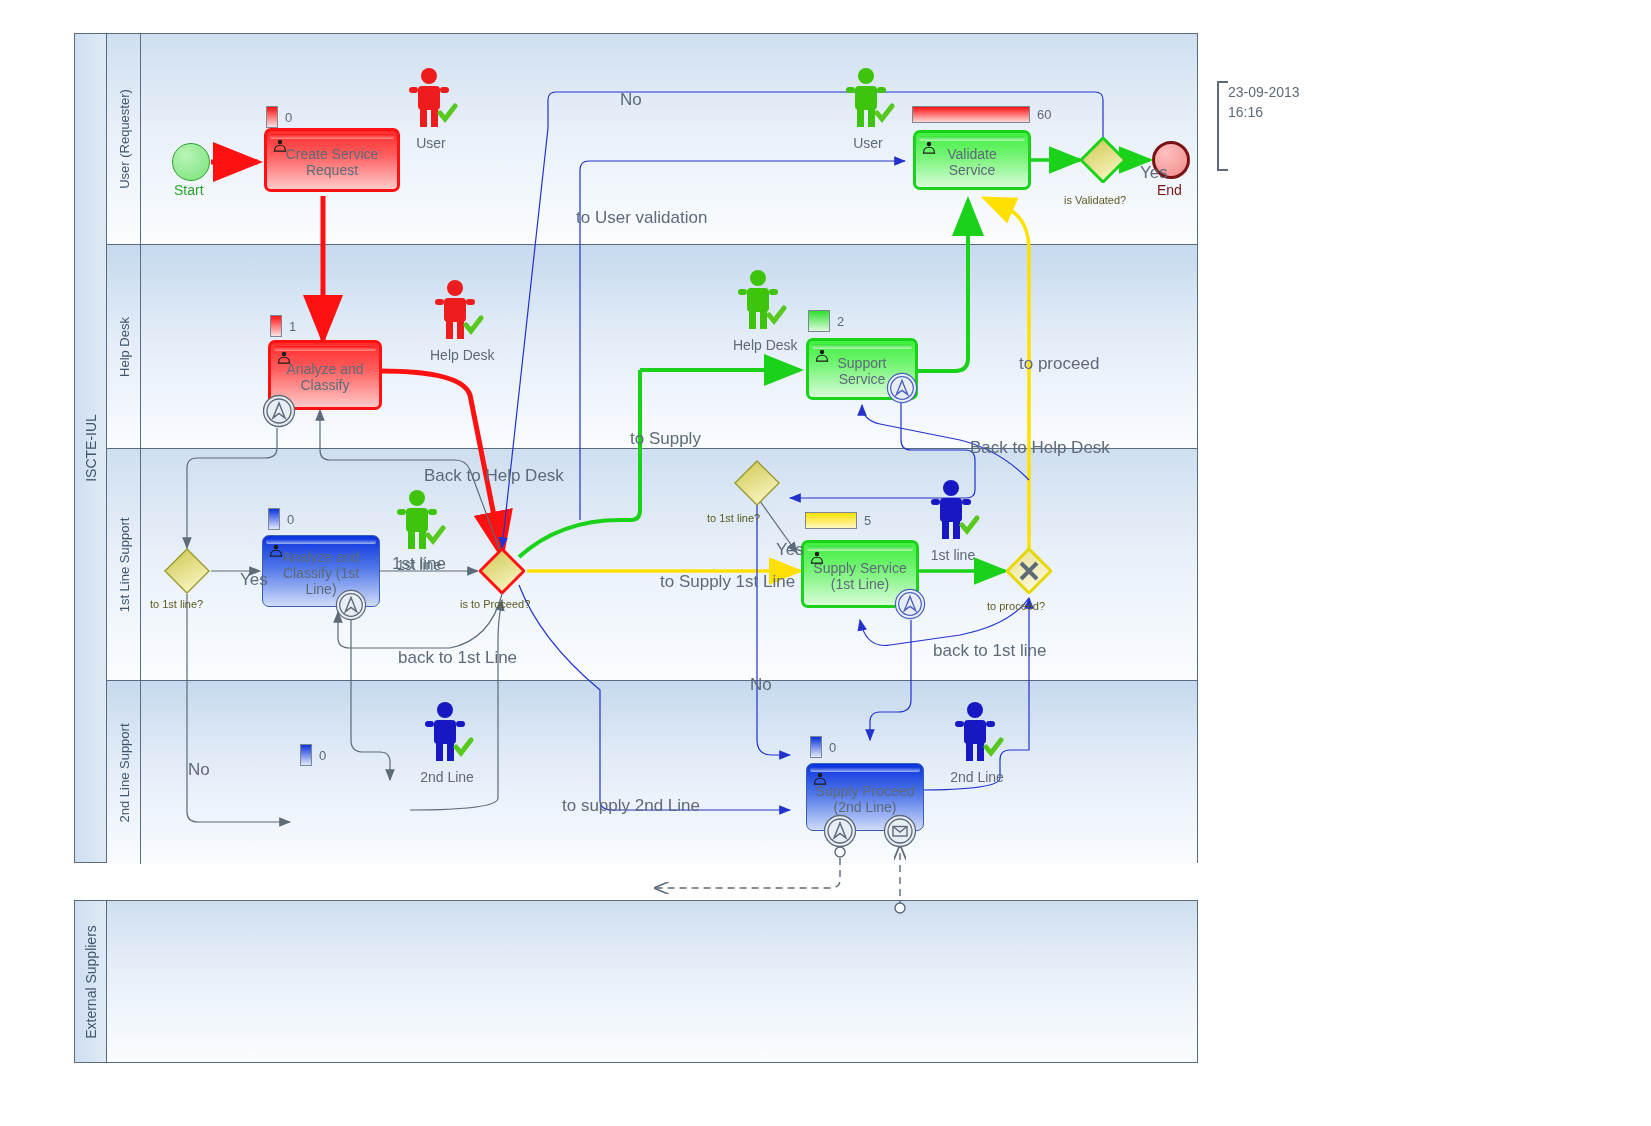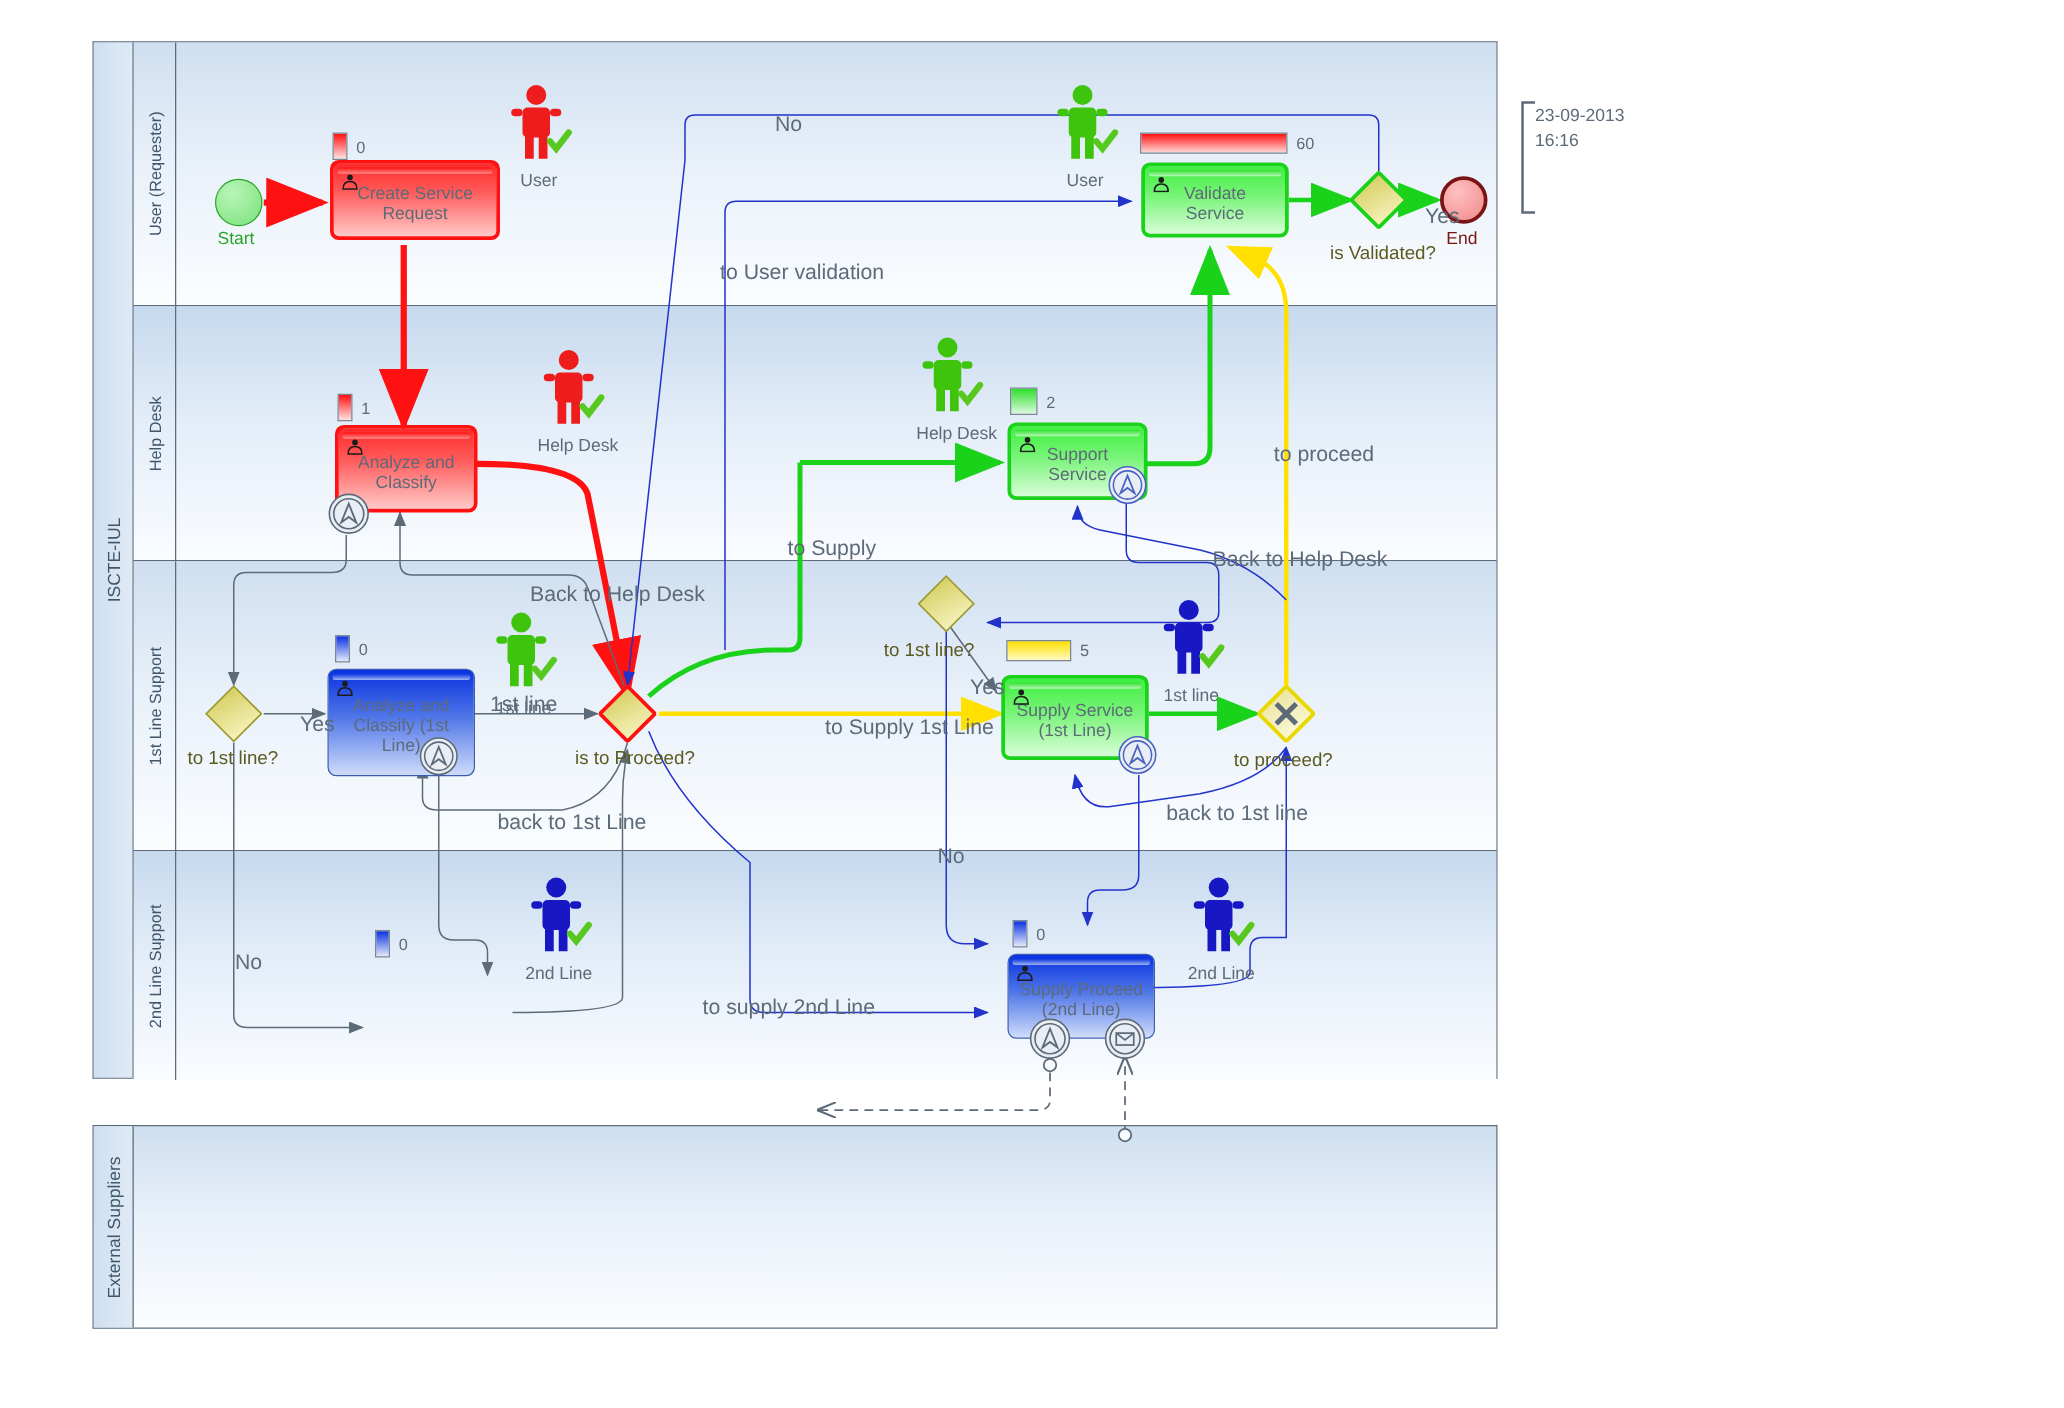--- a/index.html
+++ b/index.html
@@ -133,21 +133,21 @@
   }
   .meter .num.grey { color: #5d6a78; }
 
   
   .gw {
     position: absolute;
     width: 46px; height: 46px;
   }
   .gw-label {
     position: absolute;
-    font-size: 15px;
+    font-size: 11px;
     color: #5b5b20;
     white-space: nowrap;
   }
 
   
   .ev-start {
     position: absolute;
     width: 38px; height: 38px;
     border-radius: 50%;
     border: 1.5px solid #2aa32a;
@@ -397,21 +397,21 @@
   <svg class="abs" style="left:886px; top:372px; width:32px; height:32px;" viewBox="0 0 34 34">
     <circle cx="17" cy="17" r="15.5" fill="#e9eef5" stroke="#4a63c0" stroke-width="1.3"></circle>
     <circle cx="17" cy="17" r="12" fill="none" stroke="#4a63c0" stroke-width="1.3"></circle>
     <path d="M17,9 L23,24 L17,19.5 L11,24 z" fill="none" stroke="#4a63c0" stroke-width="1.5"></path>
   </svg>
 
   <div class="meter" style="left:268px; top:508px;">
     <div class="box" style="width:12px; height:22px; background:linear-gradient(180deg,#0a32e0,#e2e9fc);"></div>
     <div class="num grey">0</div>
   </div>
-  <div class="task task-blue" style="left:262px; top:535px; width:118px; height:86px;">
+  <div class="task task-blue" style="left:262px; top:535px; width:118px; height:72px;">
     <div class="task-bar bar-blue"></div>
     <svg class="task-useric" viewBox="0 0 16 15">
       <circle cx="8" cy="3.4" r="2.6" fill="#1c1c1c"></circle>
       <path d="M1.6,14 C1.6,9.4 4.4,7.2 8,7.2 C11.6,7.2 14.4,9.4 14.4,14 z" fill="none" stroke="#1c1c1c" stroke-width="1.4"></path>
     </svg>
     <span class="tlabel">Analyze and Classify (1st Line)</span>
   </div>
   <svg class="abs" style="left:335px; top:589px; width:32px; height:32px;" viewBox="0 0 34 34">
     <circle cx="17" cy="17" r="15.5" fill="#e9eef5" stroke="#5d6a78" stroke-width="1.3"></circle>
     <circle cx="17" cy="17" r="12" fill="none" stroke="#5d6a78" stroke-width="1.3"></circle>

